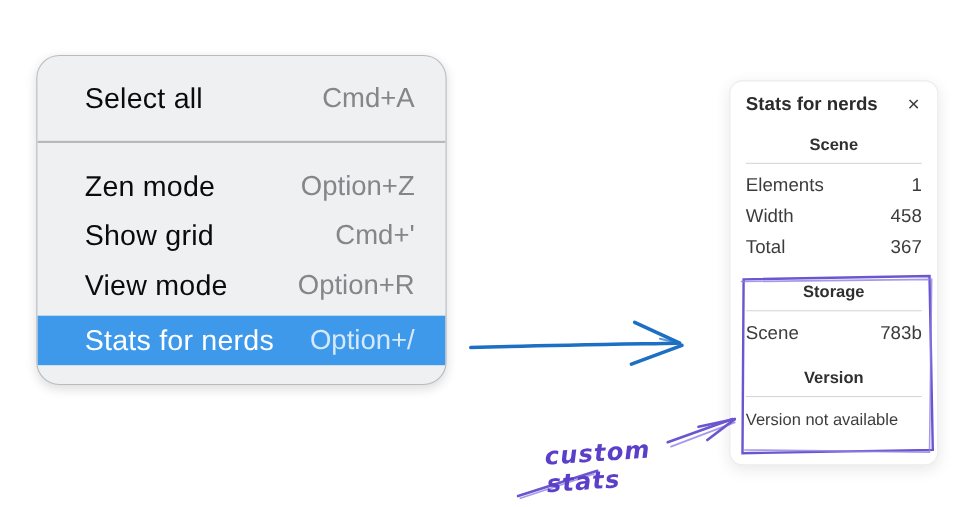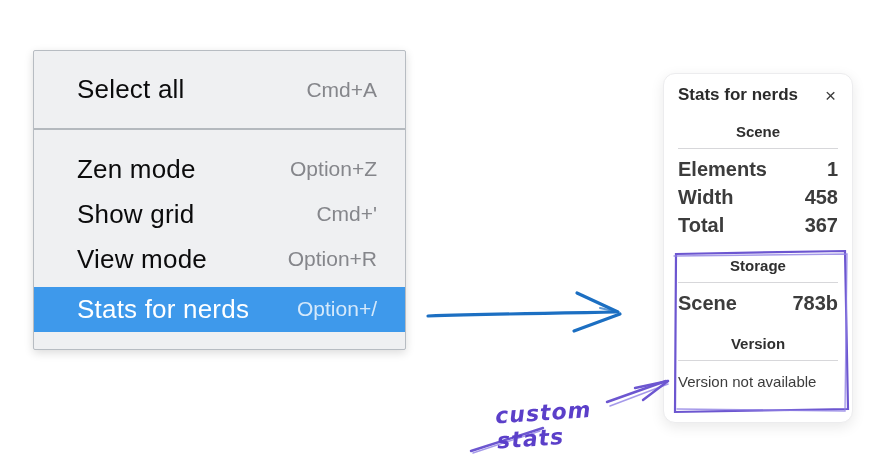--- a/index.html
+++ b/index.html
@@ -3,54 +3,54 @@
 <meta charset="utf-8">
 <style>
   * { margin:0; padding:0; box-sizing:border-box; }
   html,body { width:873px; height:461px; background:#ffffff; overflow:hidden;
               font-family:"Liberation Sans", sans-serif; }
   .stage { position:relative; width:873px; height:461px; }
 
   
   .menu {
     position:absolute; left:33px; top:50px; width:373px; height:300px;
-    background:#eff0f2; border:1.5px solid #b7bcc2; border-radius:2px;
+    background:#eff0f2; border:1.5px solid #b7bcc2; border-radius:21px;
     box-shadow:0 3px 10px rgba(0,0,0,0.14); overflow:hidden;
   }
   .menu-sec1 { height:77px; display:flex; align-items:center; }
   .menu-divider { height:1.5px; background:#b4b9be; width:100%; }
   .menu-sec2 { padding-top:17px; }
   .menu-item {
     height:45px; display:flex; align-items:center; justify-content:space-between;
     padding:0 28px 0 43px; cursor:default;
   }
   .menu-sec1 .menu-item { width:100%; }
   .mi-label { font-size:26px; color:#0b0b0c; letter-spacing:0.2px; }
-  .mi-shortcut { font-size:21px; color:#85868b; }
+  .mi-shortcut { font-size:25px; color:#85868b; }
   .menu-item.selected { background:#3e99eb; margin-top:5px; }
   .menu-item.selected .mi-label { color:#ffffff; }
   .menu-item.selected .mi-shortcut { color:rgba(255,255,255,0.78); }
 
   
   .panel {
     position:absolute; left:663px; top:73px; width:190px; height:350px;
     background:#ffffff; border:1px solid #ececee; border-radius:12px;
     box-shadow:0 4px 14px rgba(0,0,0,0.09);
     color:#3a3a3a; padding:11px 14px 0 14px;
   }
   .panel-header { display:flex; align-items:center; justify-content:space-between; }
   .panel-title { font-size:17px; font-weight:bold; color:#2b2b2b; }
   .close-btn { font-size:19px; color:#3d3d3d; line-height:1; cursor:pointer;
                font-weight:300; padding:0 2px; }
   .sec-heading { text-align:center; font-size:15px; font-weight:bold;
                  color:#2f2f2f; margin-top:18px; }
   .sec-heading.tight { }
   .rule { height:1px; background:#d7d7da; margin:8px 0 6px 0; }
   .stat-row { display:flex; justify-content:space-between; align-items:center;
-              height:28px; font-size:20px; color:#3c3c3c;font-weight:bold; }
+              height:28px; font-size:17px; color:#3c3c3c; }
   .stat-note { font-size:15px; color:#3c3c3c; height:28px; display:flex; align-items:center; }
 
   
   .overlay { position:absolute; left:0; top:0; width:873px; height:461px;
              pointer-events:none; }
   .handwriting {
     position:absolute; left:496px; top:398px; width:160px;
     font-size:22px; font-weight:bold; font-style:italic; letter-spacing:1px;
     color:#5b3fc9; transform:rotate(-4deg);
     font-family:"DejaVu Sans", sans-serif;

